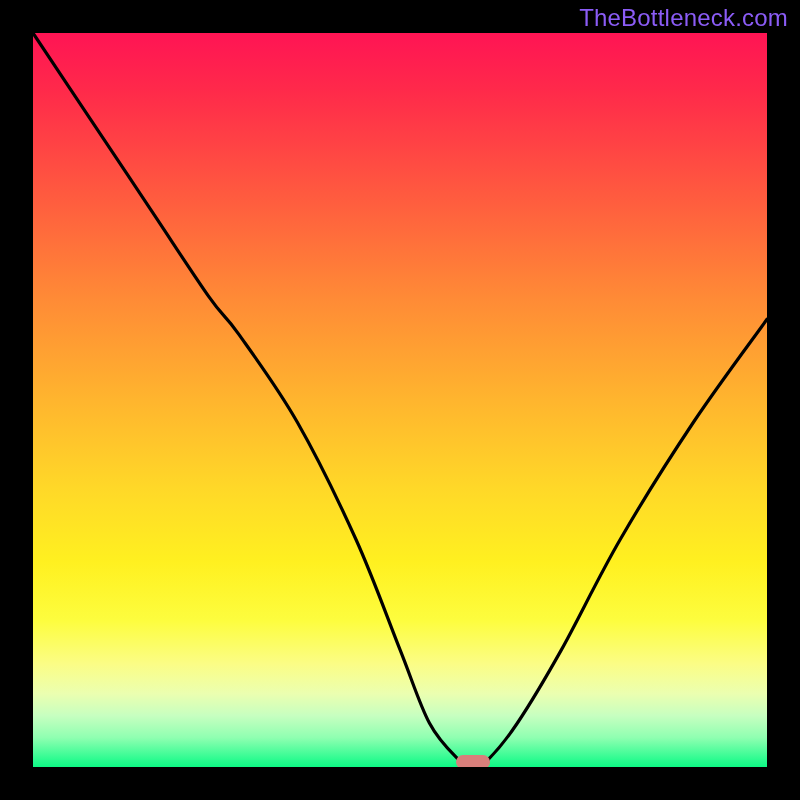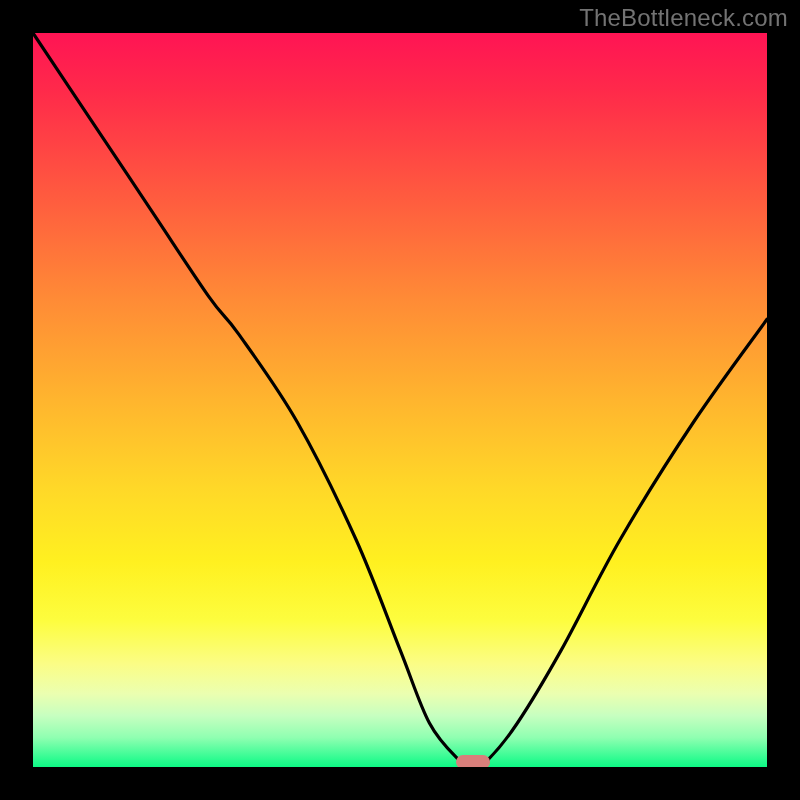--- a/index.html
+++ b/index.html
@@ -16,21 +16,21 @@
     height: 800px;
     background: #000;
   }
   .watermark {
     position: absolute;
     top: 4px;
     right: 12px;
     font-family: Arial, Helvetica, sans-serif;
     font-size: 24px;
     font-weight: 500;
-    color: #737373;
+    color: #8b5cf6;
     letter-spacing: 0.2px;
     z-index: 5;
     text-align: right;
   }
   .plot-area {
     position: absolute;
     left: 33px;
     top: 33px;
     width: 734px;
     height: 734px;

